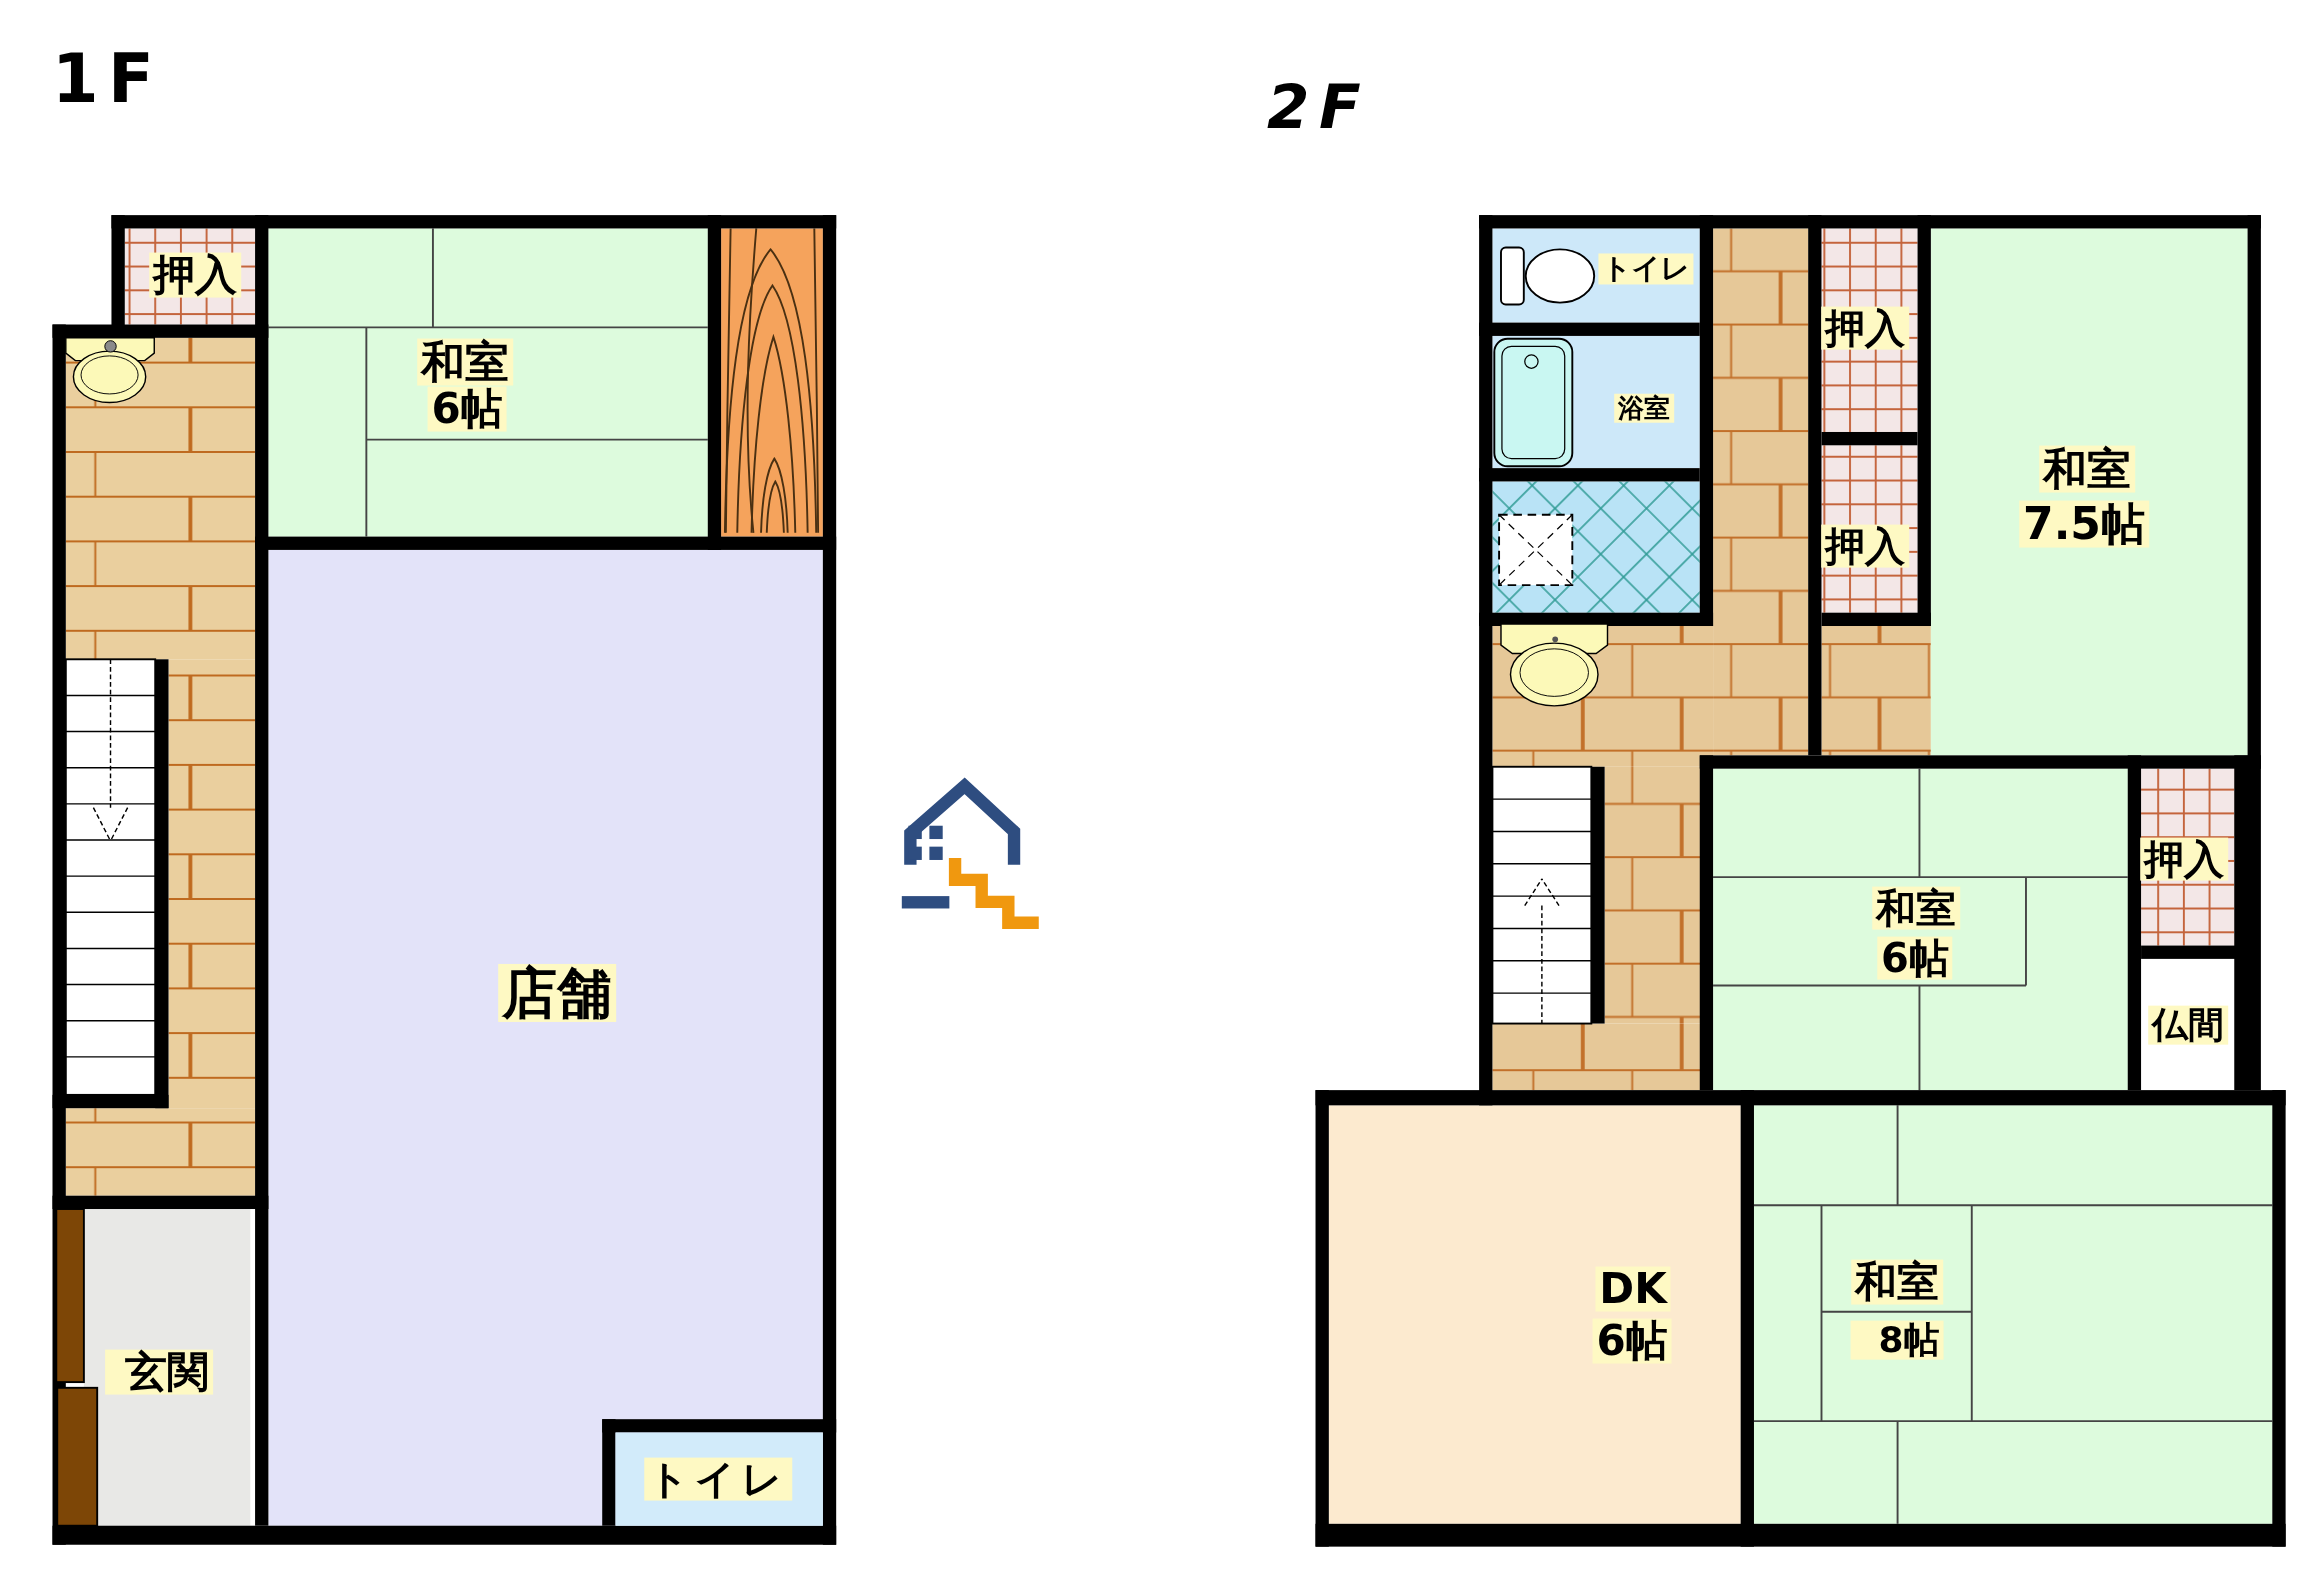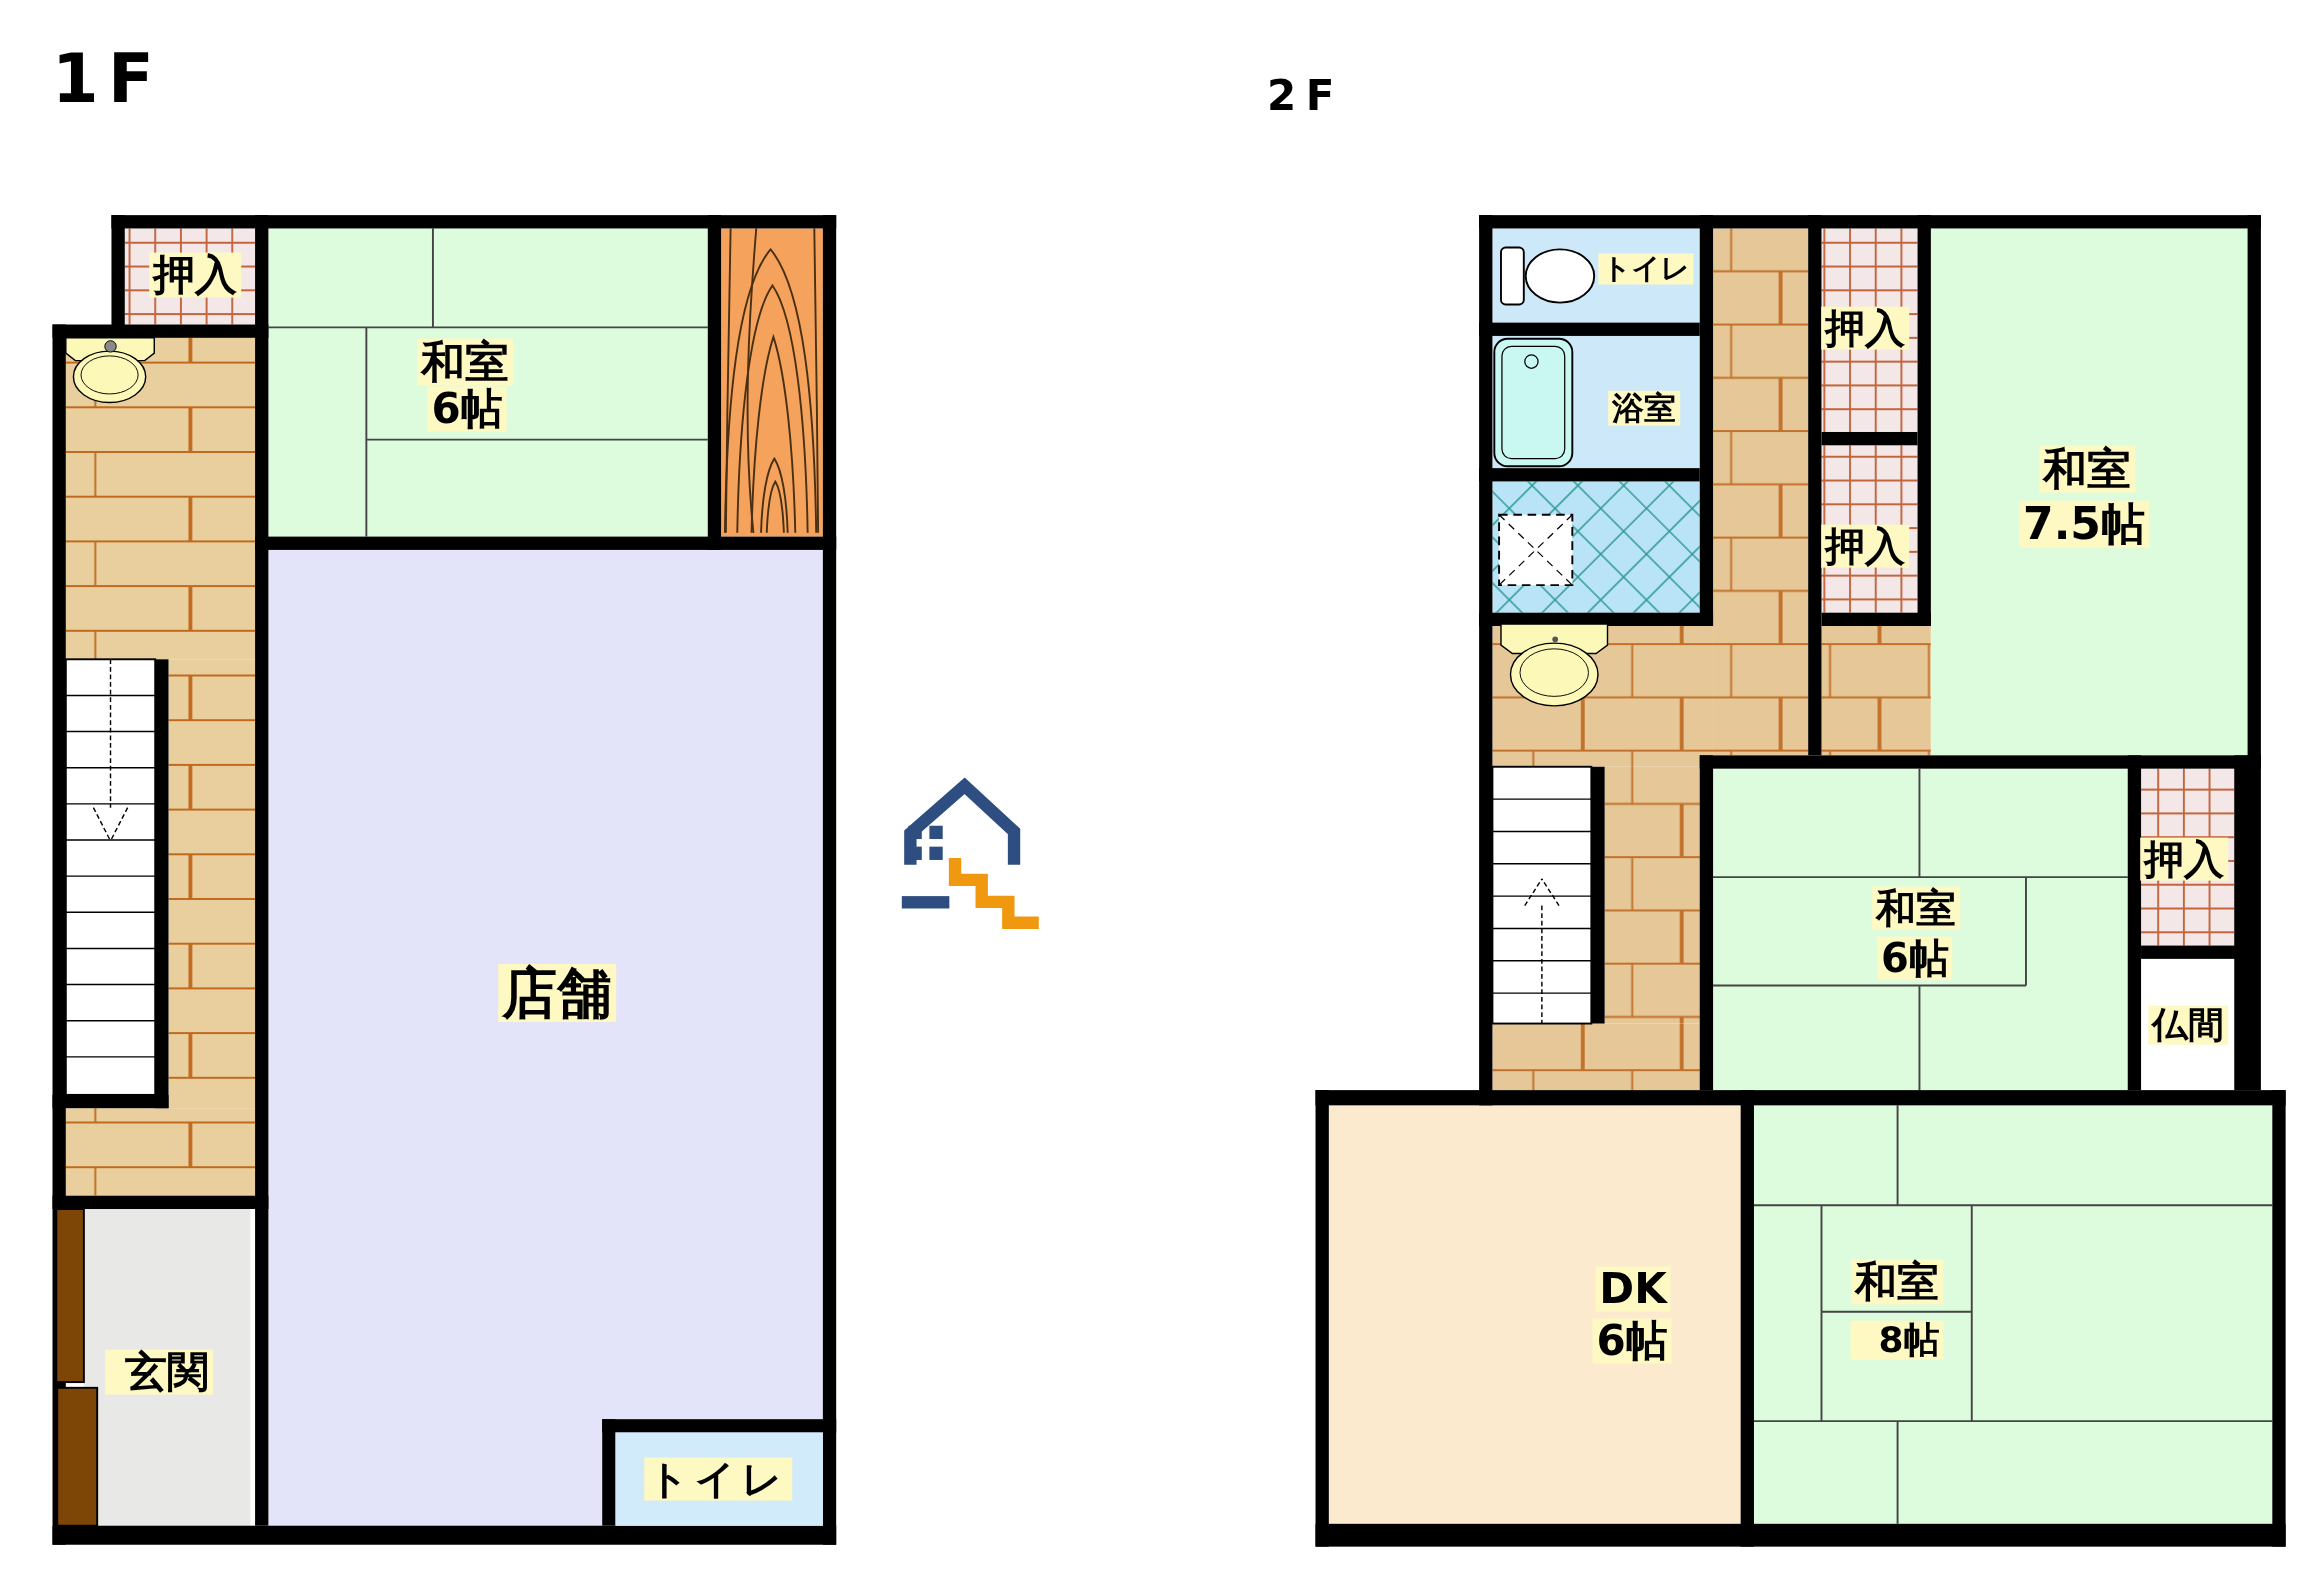--- a/index.html
+++ b/index.html
@@ -179,31 +179,31 @@
     <rect x="948" y="938" width="50" height="13" fill="#2e4d80"></rect>
     <rect x="955" y="864" width="14" height="14" fill="#2e4d80"></rect>
     <rect x="977" y="864" width="14" height="14" fill="#2e4d80"></rect>
     <rect x="955" y="886" width="14" height="14" fill="#2e4d80"></rect>
     <rect x="977" y="886" width="14" height="14" fill="#2e4d80"></rect>
     <path d="M1004,898 V921 H1032 V944 H1060 V966 H1092" fill="none" stroke="#f0980f" stroke-width="13"></path>
   </g>
 </svg>
 
 <div class="title" style="left:52px;top:36px;font-size:67px;">1F</div>
-<div class="title" style="left:1267px;top:67px;font-size:42px;">2F</div>
+<div class="title" style="left:1267px;top:67px;font-size:61px;font-style:italic;">2F</div>
 
 <div class="lbl" style="left:195px;top:271px;font-size:42px;">押入</div>
 <div class="lbl" style="left:465px;top:358px;font-size:44px;">和室</div>
 <div class="lbl" style="left:467px;top:405px;font-size:42px;">6帖</div>
 <div class="lbl" style="left:557px;top:989px;font-size:55px;">店舗</div>
 <div class="lbl" style="left:159px;top:1368px;font-size:42px;padding-left:20px;">玄関</div>
 <div class="lbl" style="left:718px;top:1475px;font-size:40px;letter-spacing:5.7px;">トイレ</div>
 
 <div class="lbl" style="left:1646px;top:265px;font-size:28.5px;">トイレ</div>
-<div class="lbl" style="left:1644px;top:404px;font-size:32px;">浴室</div>
+<div class="lbl" style="left:1644px;top:404px;font-size:26px;">浴室</div>
 <div class="lbl" style="left:1865px;top:324px;font-size:40px;">押入</div>
 <div class="lbl" style="left:1865px;top:542px;font-size:40px;">押入</div>
 <div class="lbl" style="left:2087px;top:465px;font-size:44px;">和室</div>
 <div class="lbl" style="left:2084px;top:520px;font-size:44px;">7.5帖</div>
 <div class="lbl" style="left:2184px;top:855px;font-size:40px;">押入</div>
 <div class="lbl" style="left:1916px;top:904px;font-size:40px;">和室</div>
 <div class="lbl" style="left:1915px;top:954px;font-size:40px;">6帖</div>
 <div class="lbl" style="left:2188px;top:1021px;font-size:36px;">仏間</div>
 <div class="lbl" style="left:1633px;top:1285px;font-size:42px;">DK</div>
 <div class="lbl" style="left:1632px;top:1337px;font-size:42px;">6帖</div>

